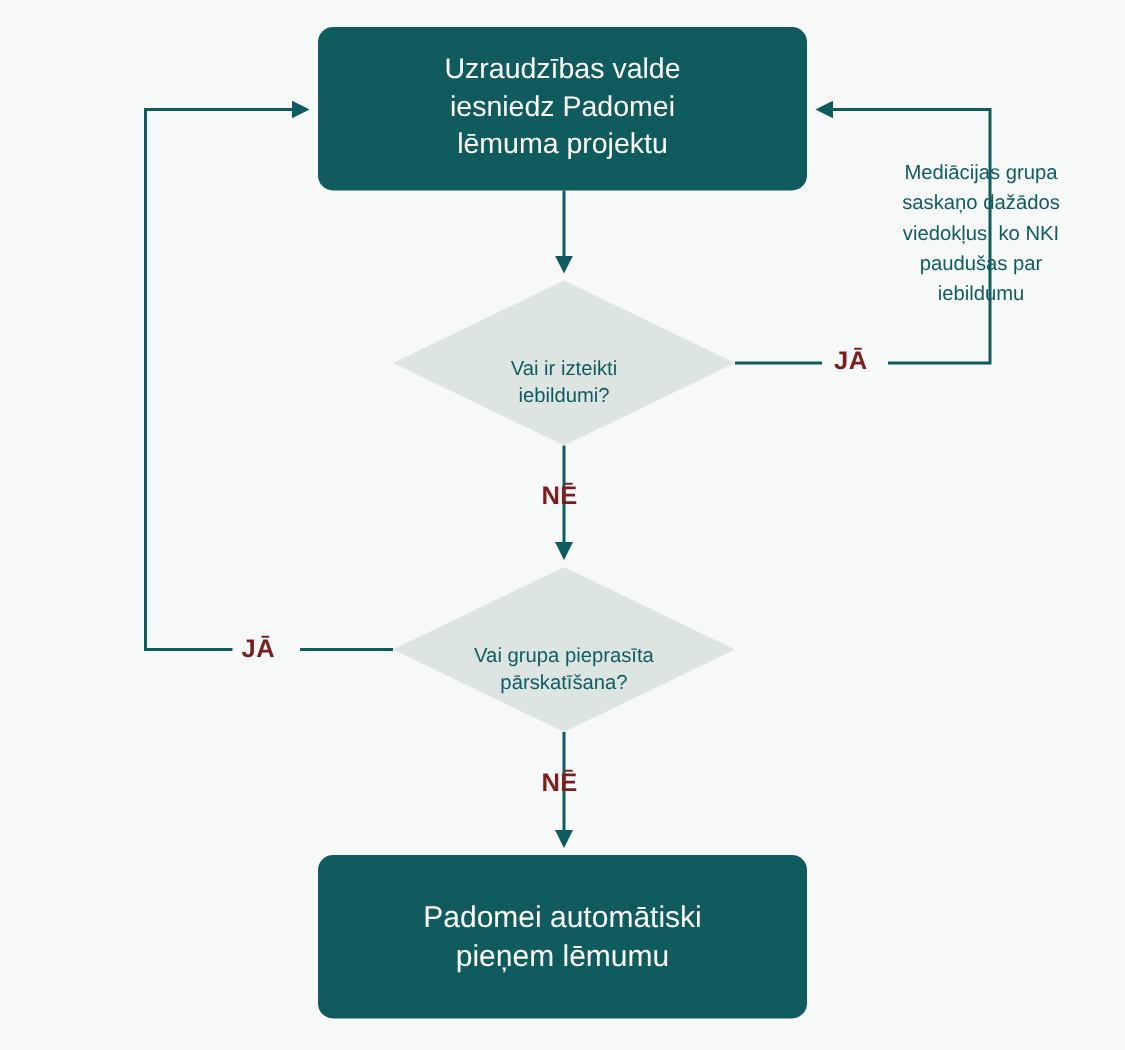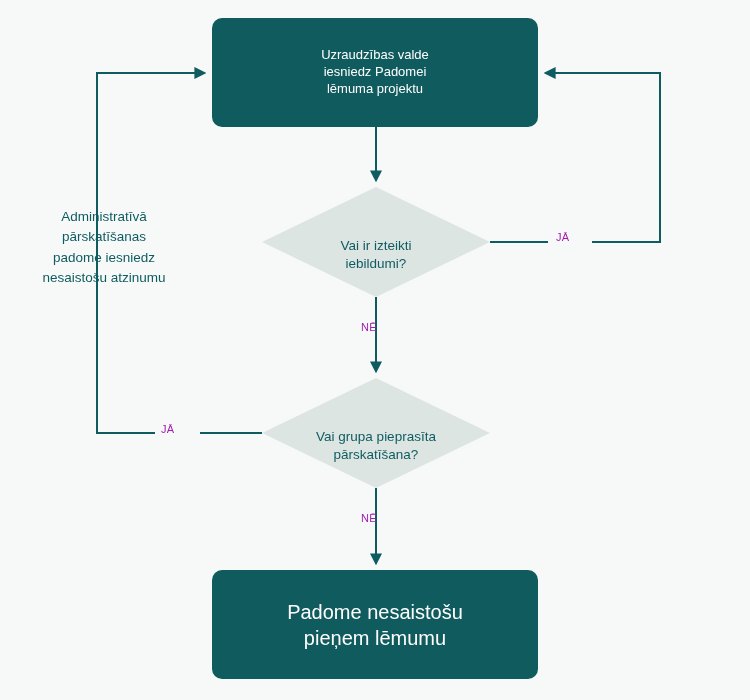--- a/index.html
+++ b/index.html
@@ -40,21 +40,21 @@
     justify-content: center;
     text-align: center;
     line-height: 1.3;
     padding: 8px 14px;
   }
   #box-top {
     left: 212px;
     top: 18px;
     width: 326px;
     height: 109px;
-    font-size: 13px;
+    font-size: 19px;
   }
   #box-bottom {
     left: 212px;
     top: 570px;
     width: 326px;
     height: 109px;
     font-size: 20px;
   }
   .proc-text {
     white-space: pre-line;
@@ -100,23 +100,23 @@
     width: 180px;
   }
   #text-right {
     left: 566px;
     top: 105px;
     width: 176px;
   }
 
   .edge-label {
     position: absolute;
-    font-size: 11px;
-    font-weight: normal;
-    color: #a21caf;
+    font-size: 17px;
+    font-weight: bold;
+    color: #7f1d1d;
     letter-spacing: 0.3px;
   }
   #lbl-ja-1 { left: 556px; top: 231px; }
   #lbl-ne-1 { left: 361px; top: 321px; }
   #lbl-ja-2 { left: 161px; top: 423px; }
   #lbl-ne-2 { left: 361px; top: 512px; }
 </style>
 </head>
 <body>
 
@@ -158,27 +158,28 @@
     <div class="dia-label">Vai ir izteikti
 iebildumi?</div>
   </div>
 
   <div class="decision" id="dec-2">
     <div class="dia-label">Vai grupa pieprasīta
 pārskatīšana?</div>
   </div>
 
   <div class="proc-box" id="box-bottom">
-    <span class="proc-text">Padome nesaistošu
+    <span class="proc-text">Padomei automātiski
 pieņem lēmumu</span>
   </div>
 
-  <div class="side-text" id="text-left">Administratīvā
-pārskatīšanas
-padome iesniedz
-nesaistošu atzinumu</div>
+  <div class="side-text" id="text-right">Mediācijas grupa
+saskaņo dažādos
+viedokļus, ko NKI
+paudušas par
+iebildumu</div>
 
   <div class="edge-label" id="lbl-ja-1">JĀ</div>
   <div class="edge-label" id="lbl-ne-1">NĒ</div>
   <div class="edge-label" id="lbl-ja-2">JĀ</div>
   <div class="edge-label" id="lbl-ne-2">NĒ</div>
 
 </div>
 
 </body></html>

